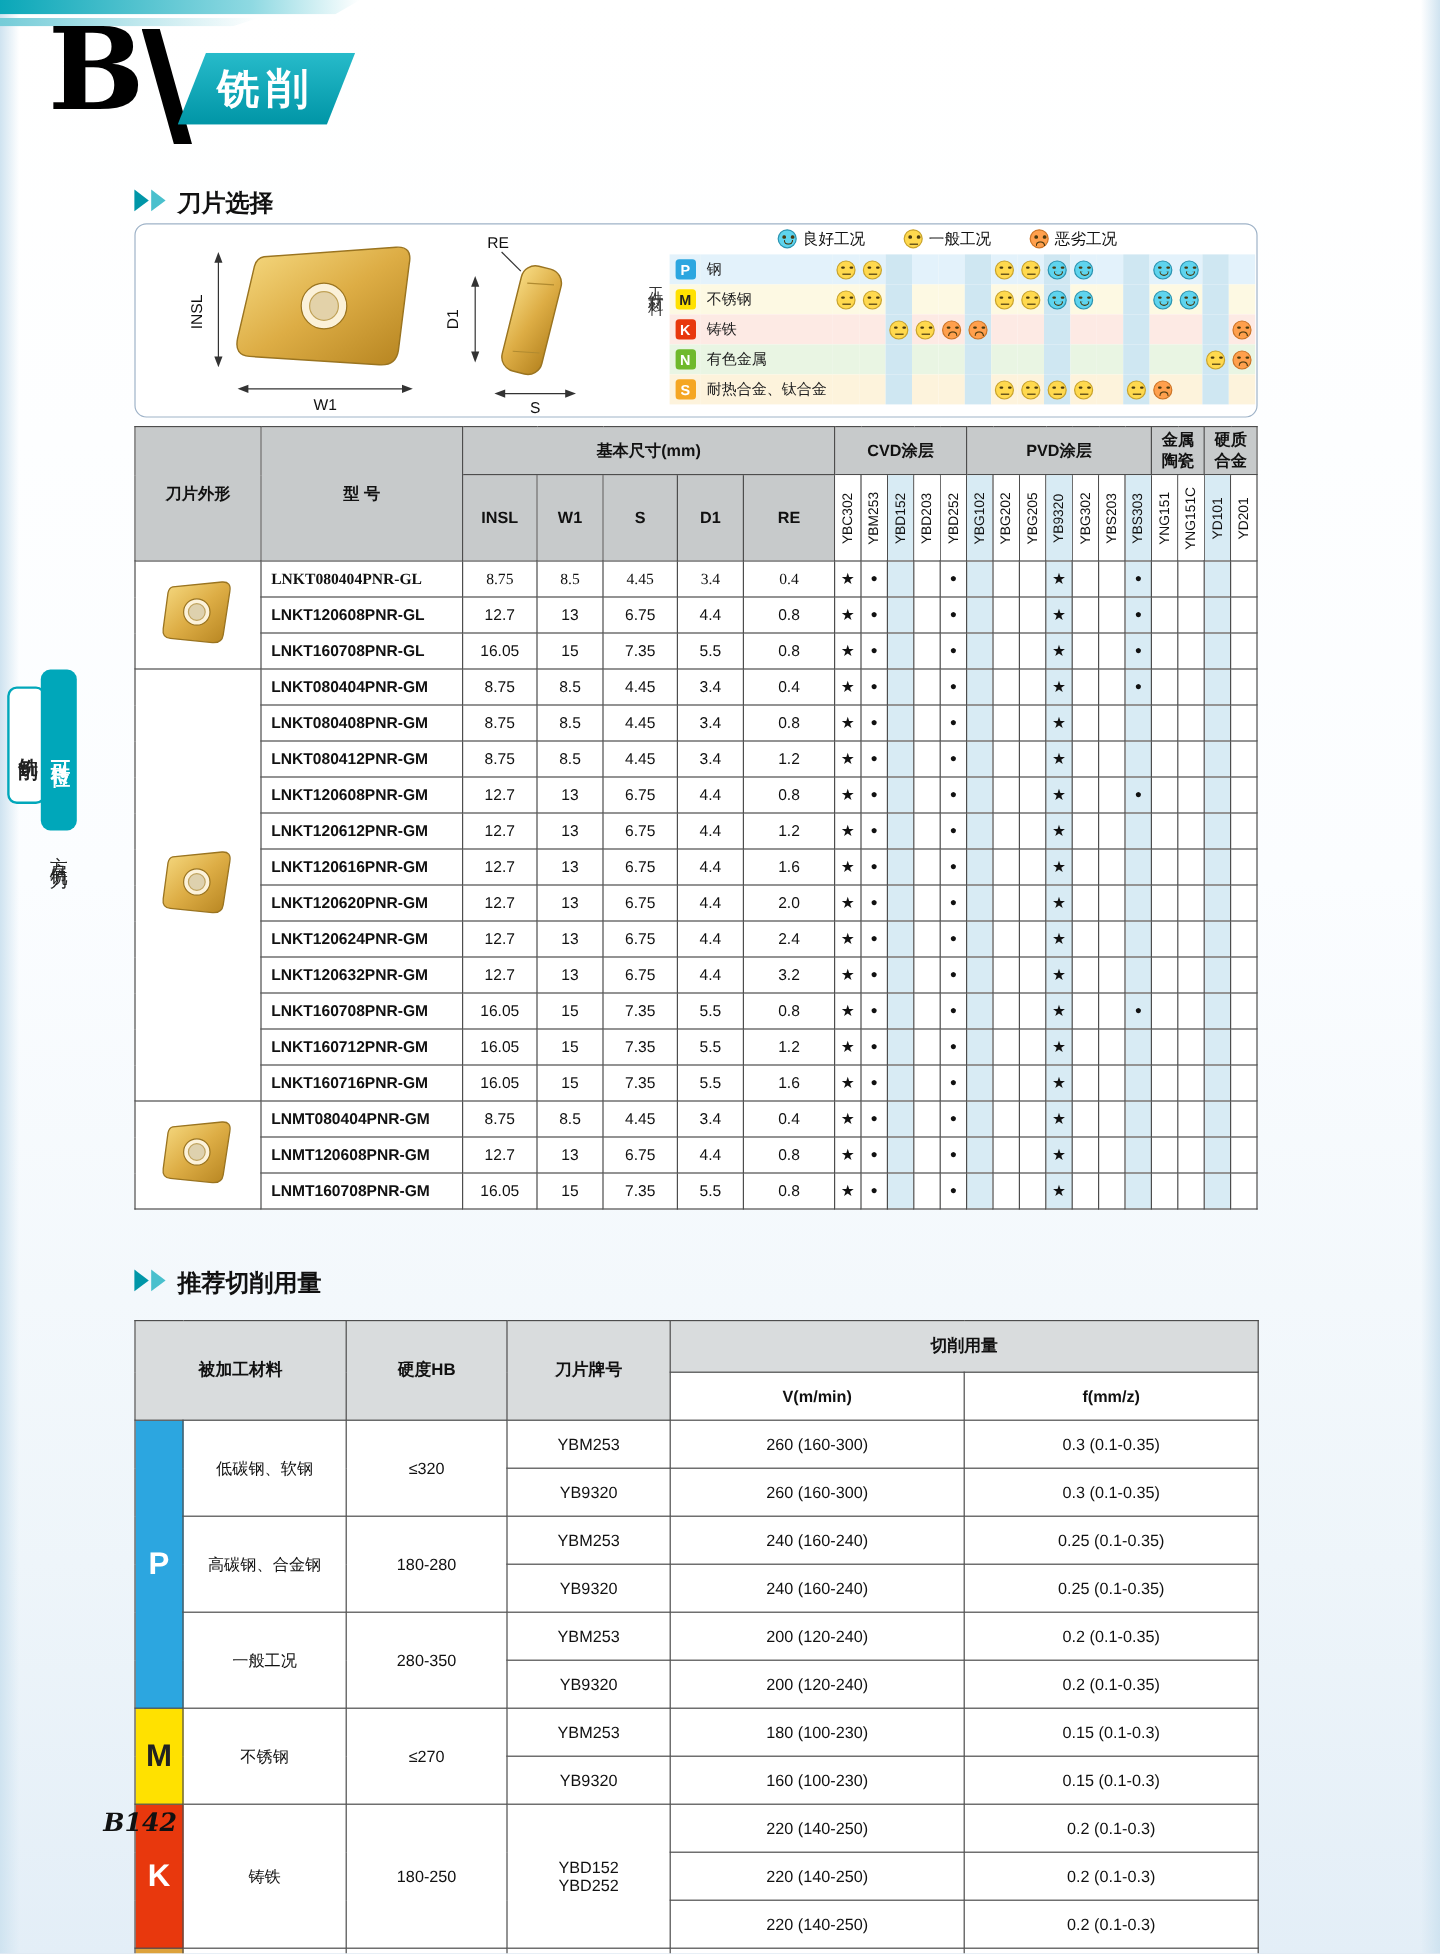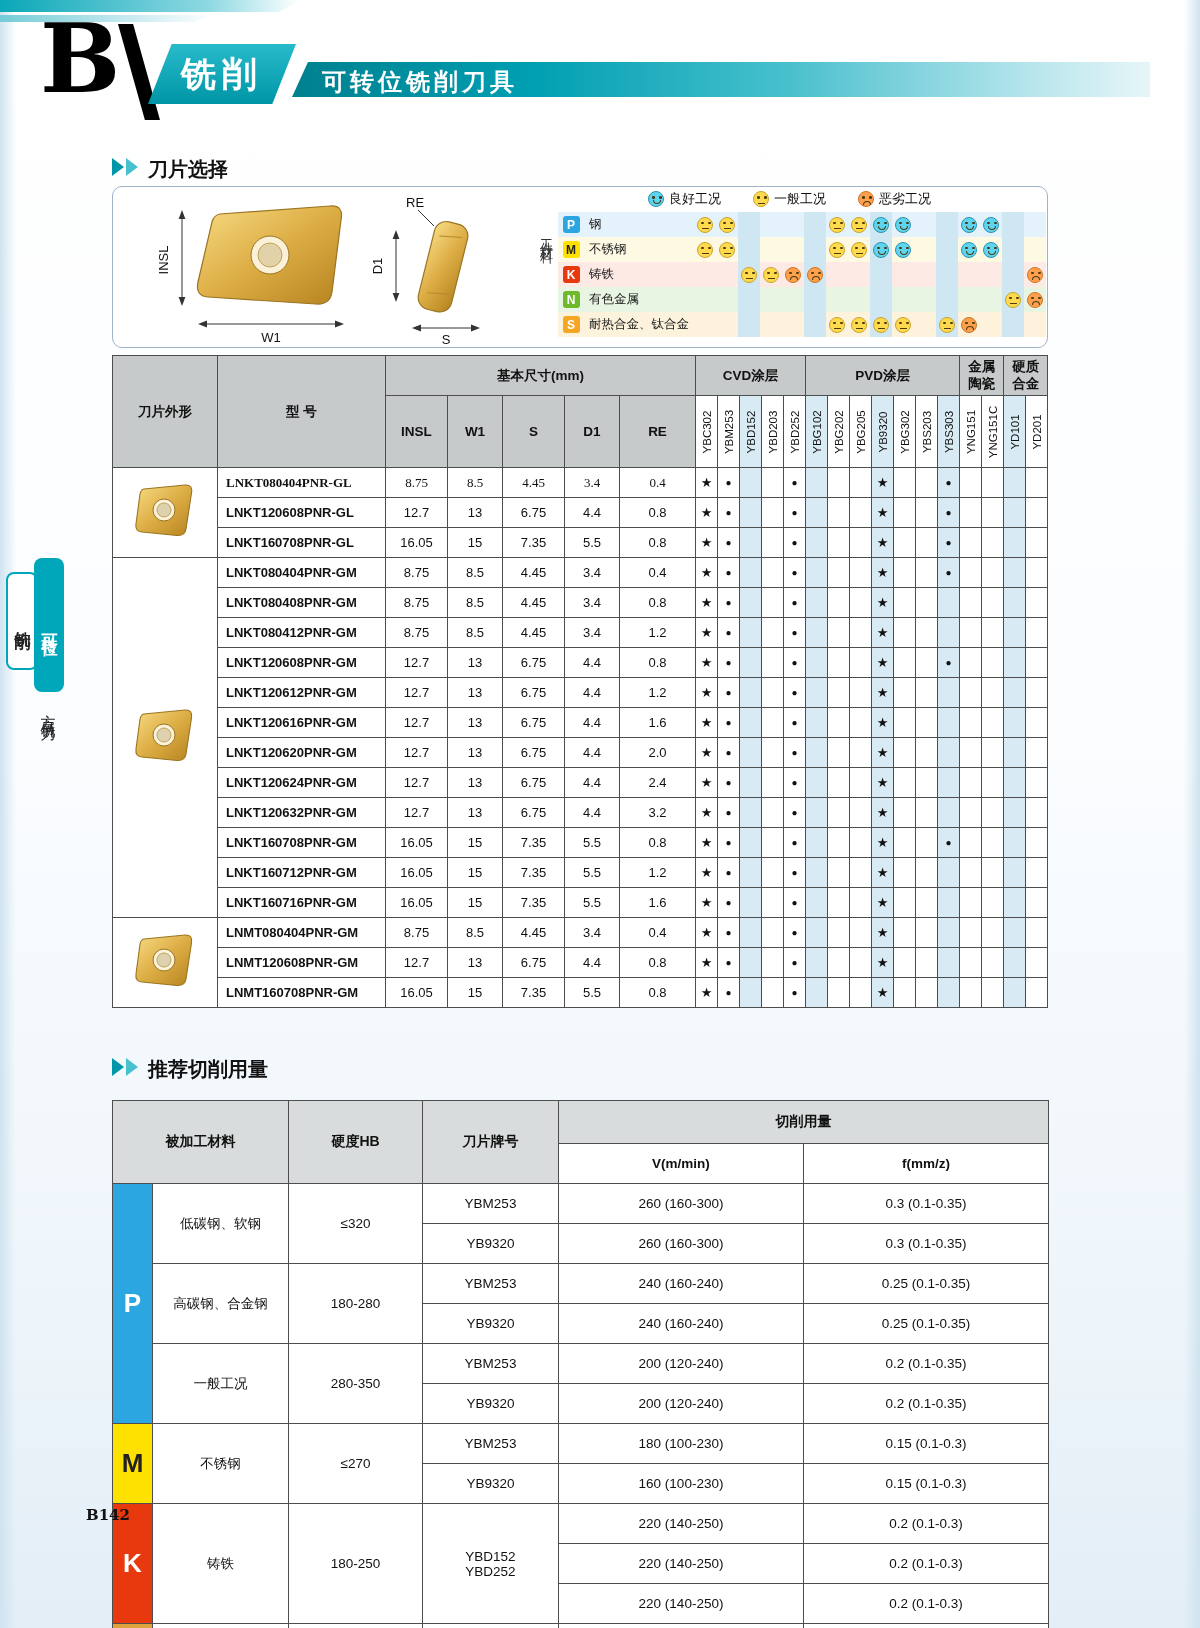--- a/index.html
+++ b/index.html
@@ -94,21 +94,21 @@
   .fn-item{margin-left:26px;}
 
   
   .cut-table{position:absolute;left:112px;top:1100px;width:936px;border-collapse:collapse;table-layout:fixed;
              background:#fff;font-size:13.5px;}
   .cut-table th,.cut-table td{border:1px solid #4d4d4d;text-align:center;padding:12px 4px;}
   .cut-table thead tr.grp th{background:#d9dcdd;font-weight:bold;font-size:14px;}
   .cut-table thead tr.subhead th{background:#fff;font-weight:bold;font-size:13.5px;}
   .letter-cell{font-size:26px;font-weight:bold;}
 
-  .page-num{position:absolute;left:86px;top:1506px;font-size:15px;font-weight:bold;
+  .page-num{position:absolute;left:86px;top:1506px;font-style:italic;font-size:21px;font-weight:bold;
             font-family:"DejaVu Serif","Liberation Serif",serif;}
 </style>
 </head>
 <body>
 
 <div class="page">
 
   <svg width="0" height="0" style="position:absolute">
     <defs>
       <linearGradient id="goldG" x1="0" y1="0" x2="1" y2="1">
@@ -121,23 +121,20 @@
 
   <div class="edge left"></div>
   <div class="edge right"></div>
 
   <div class="deco1"></div>
   <div class="deco2"></div>
   <div class="letter">B</div>
   <div class="letter-slash"></div>
   <div class="tab-milling">
     <span>铣削</span>
-  </div>
-  <div class="banner">
-    <span class="banner-text">可转位铣削刀具</span>
   </div>
 
   <div class="side-pill white">
     <span>铣削</span>
   </div>
   <div class="side-pill teal">
     <span>可转位</span>
   </div>
   <div class="side-sub">方肩铣刀</div>
 

